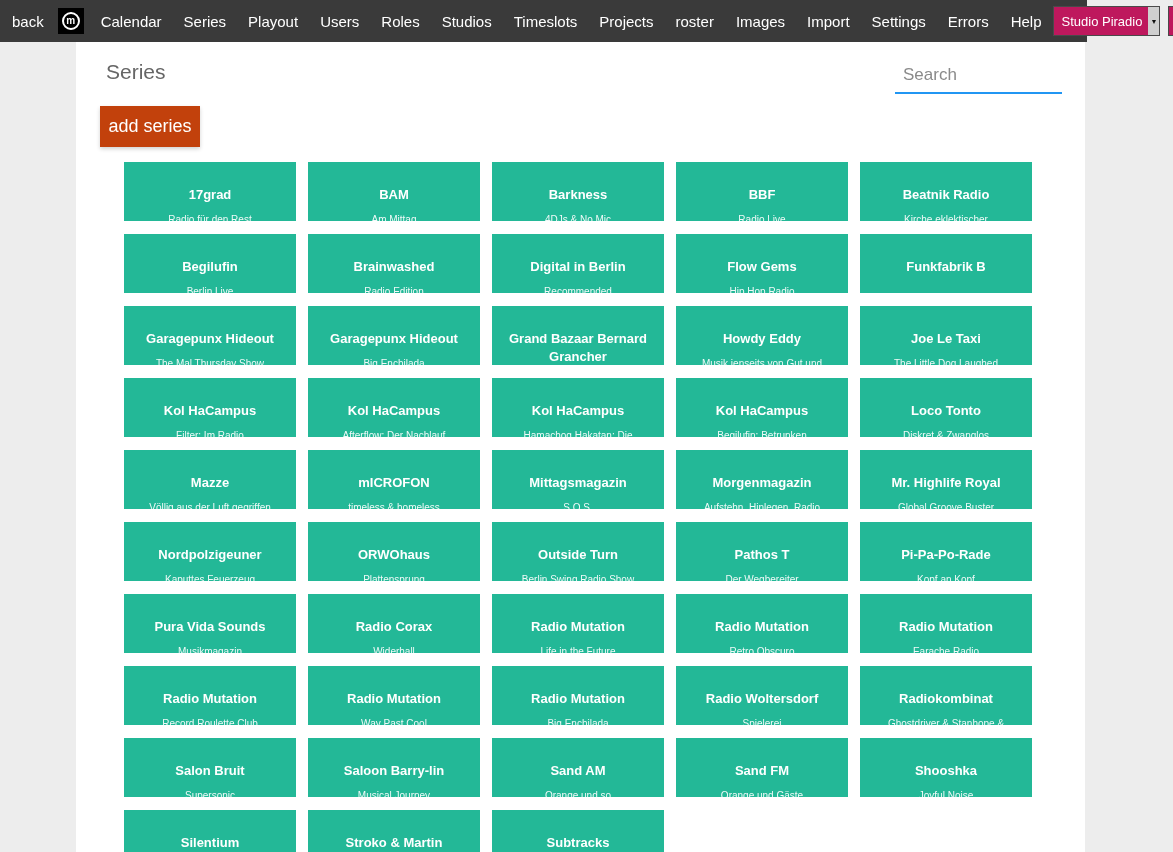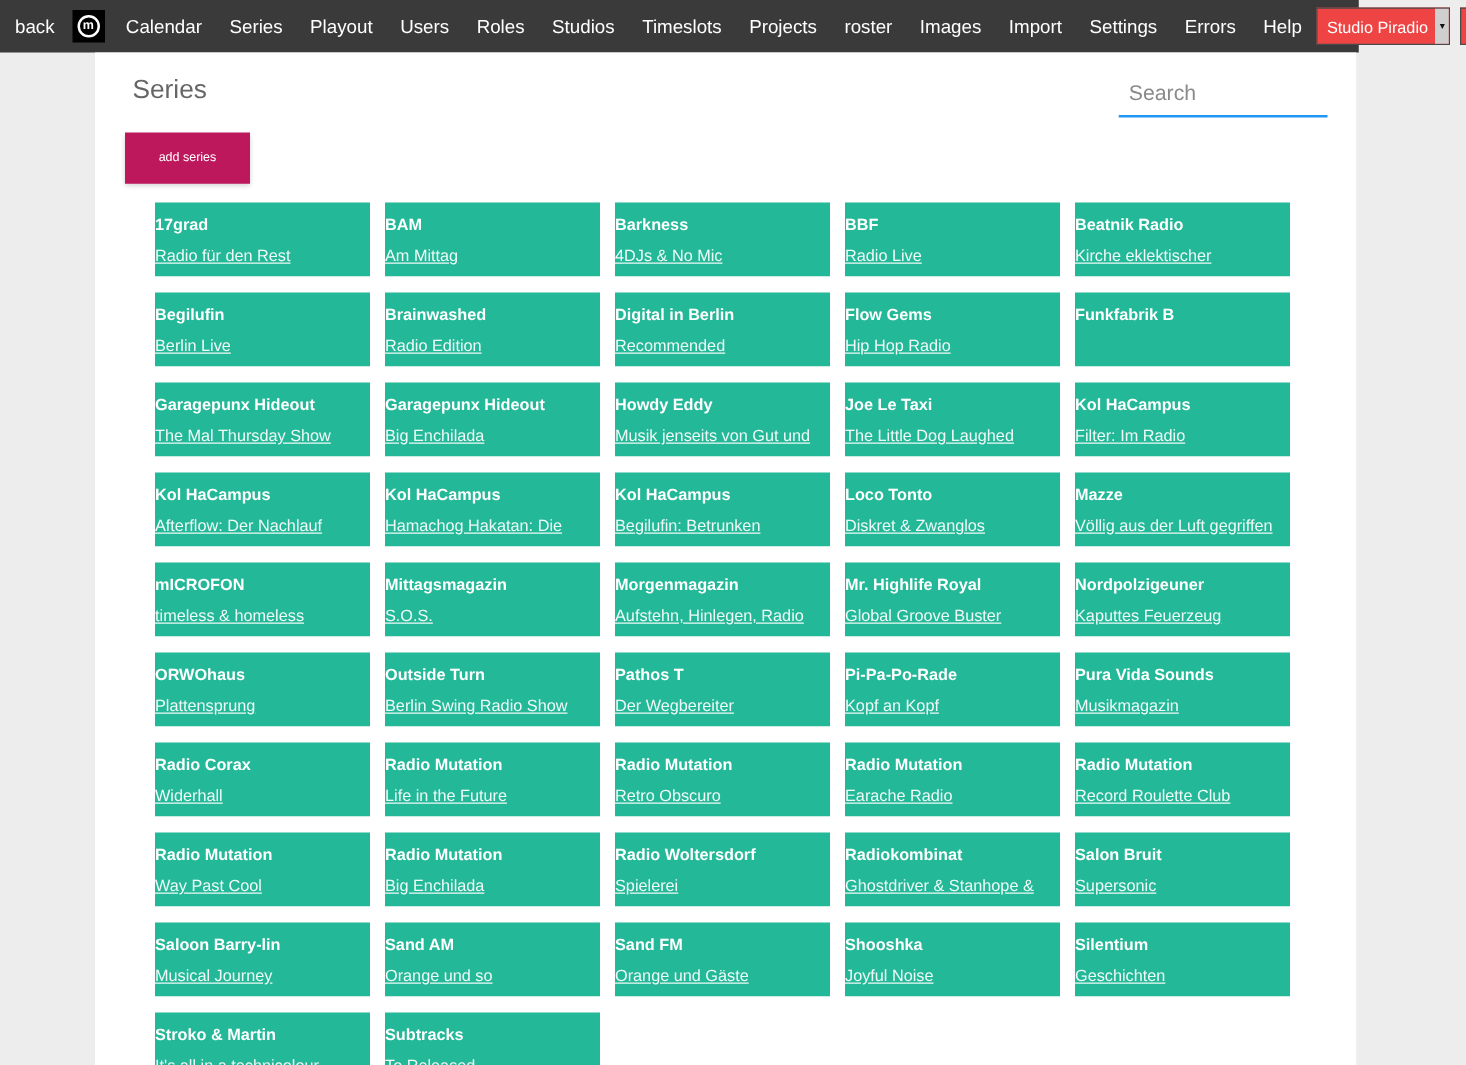--- a/index.html
+++ b/index.html
@@ -12,45 +12,45 @@
   .nav-left { display:flex; align-items:center; }
   .nav-back { color:#fff; font-size:15px; padding:0 8px 0 2px; cursor:pointer; }
   .nav-logo { width:26px; height:26px; background:#000; margin:0 6px;
     display:flex; align-items:center; justify-content:center; cursor:pointer; }
   .nav-logo .circ { width:18px; height:18px; border:2px solid #fff; border-radius:50%;
     color:#fff; font-size:10px; font-weight:bold; line-height:14px; text-align:center; }
   .nav-items { display:flex; list-style:none; }
   .nav-items li { color:#fff; font-size:15px; padding:0 11px; cursor:pointer; white-space:nowrap; }
   .nav-right { margin-left:auto; display:flex; align-items:center; }
   .nav-select { display:inline-flex; align-items:center; height:30px; margin-right:8px;
-    background:#ef4444; border:1px solid #4a4a4a; cursor:pointer; }
+    background:#be185d; border:1px solid #4a4a4a; cursor:pointer; }
   .nav-select .val { color:#fff; font-size:13px; padding:0 6px 0 8px; white-space:nowrap; }
   .nav-select .arrow { width:11px; height:28px; background:#cfcfcf; color:#111;
     font-size:7px; display:flex; align-items:center; justify-content:center; }
 
   
   .content { position:absolute; left:76px; top:42px; width:1009px; height:810px;
     background:#fff; }
   .page-title { font-size:21px; color:#666; margin:18px 0 0 30px; font-weight:400; }
   .search-wrap { position:absolute; top:16px; right:23px; }
   .search-input { width:167px; height:36px; border:none; outline:none;
     border-bottom:2px solid #2196f3; font-size:17px; color:#444;
     font-family:"Liberation Sans", sans-serif; padding:0 8px; background:#fff; }
   .search-input::placeholder { color:#8a8a8a; }
   .add-btn { display:inline-block; margin:22px 0 0 24px; width:100px; height:41px;
-    background:#be185d; color:#fff; border:none; font-size:10px;
+    background:#c2410c; color:#fff; border:none; font-size:18px;
     font-family:"Liberation Sans", sans-serif; cursor:pointer;
     box-shadow:0 2px 4px rgba(0,0,0,.18); }
 
   
   .grid { margin:15px 0 0 48px; width:920px; display:flex; flex-wrap:wrap; }
   .card { width:172px; height:59px; margin:0 12px 13px 0; background:#23b897;
-    color:#fff; text-align:left; overflow:hidden; padding-top:9px; cursor:pointer; }
+    color:#fff; text-align:center; overflow:hidden; padding-top:24px; cursor:pointer; }
   .card .title { font-size:13px; font-weight:bold; line-height:18px; }
-  .card .subtitle { font-size:13px; line-height:18px; margin-top:7px;
+  .card .subtitle { font-size:10px; line-height:18px; margin-top:7px;
     color:rgba(255,255,255,.93); white-space:nowrap;text-decoration:underline; }
 </style>
 </head>
 <body>
 
 <div class="navbar">
   <div class="nav-left">
     <span class="nav-back">back</span>
     <span class="nav-logo">
       <span class="circ">m</span>
@@ -146,20 +146,24 @@
   <div class="card">
     <div class="title">Garagepunx Hideout</div>
     <div class="subtitle">The Mal Thursday Show</div>
   </div>
 
   <div class="card">
     <div class="title">Garagepunx Hideout</div>
     <div class="subtitle">Big Enchilada</div>
   </div>
 
+  <div class="card">
+    <div class="title">Grand Bazaar Bernard Grancher</div>
+    <div class="subtitle"></div>
+  </div>
 
 
   <div class="card">
     <div class="title">Howdy Eddy</div>
     <div class="subtitle">Musik jenseits von Gut und</div>
   </div>
 
   <div class="card">
     <div class="title">Joe Le Taxi</div>
     <div class="subtitle">The Little Dog Laughed</div>

